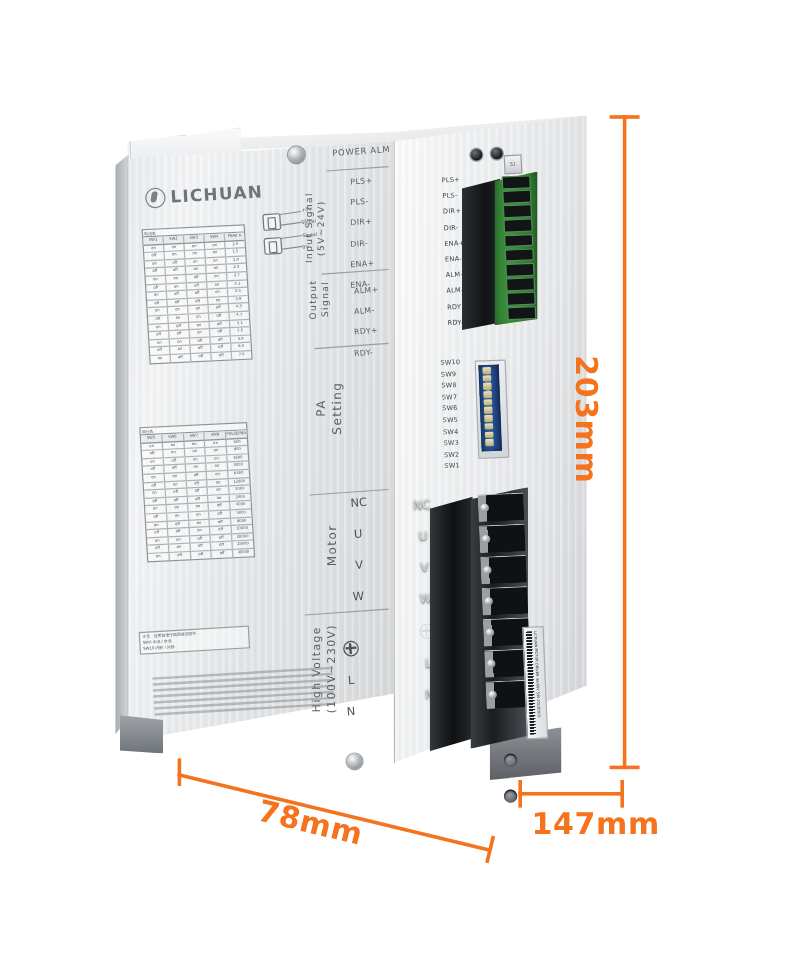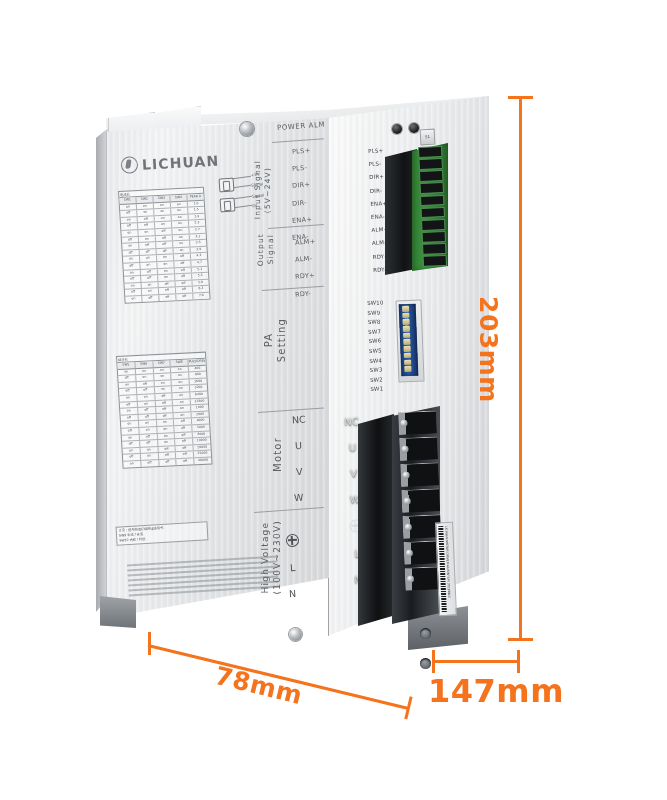--- a/index.html
+++ b/index.html
@@ -28,21 +28,21 @@
   #v-rule{left:519px;top:96px;width:3px;height:545px;}
   #v-cap-top{left:508px;top:96px;width:25px;height:3px;}
   #v-cap-bot{left:508px;top:638px;width:25px;height:3px;}
   #lbl-203{left:503px;top:296px;font-size:25px;
     transform:rotate(90deg);transform-origin:left top;}
 
   
   #h-rule{left:432px;top:660px;width:88px;height:3px;}
   #h-cap-l{left:432px;top:650px;width:3px;height:23px;}
   #h-cap-r{left:517px;top:650px;width:3px;height:23px;}
-  #lbl-147{left:428px;top:672px;font-size:32px;}
+  #lbl-147{left:443px;top:672px;font-size:25px;}
 
   
   #d-rule{left:148px;top:644px;width:268px;height:3px;
     transform:rotate(13.6deg);transform-origin:left center;}
   #d-cap-l{left:148px;top:632px;width:3px;height:23px;}
   #d-cap-r{left:407px;top:696px;width:3px;height:23px;
     transform:rotate(13.6deg);transform-origin:left center;}
   #lbl-78{left:219px;top:661px;font-size:25px;
     transform:rotate(13.6deg);transform-origin:left top;}
 

